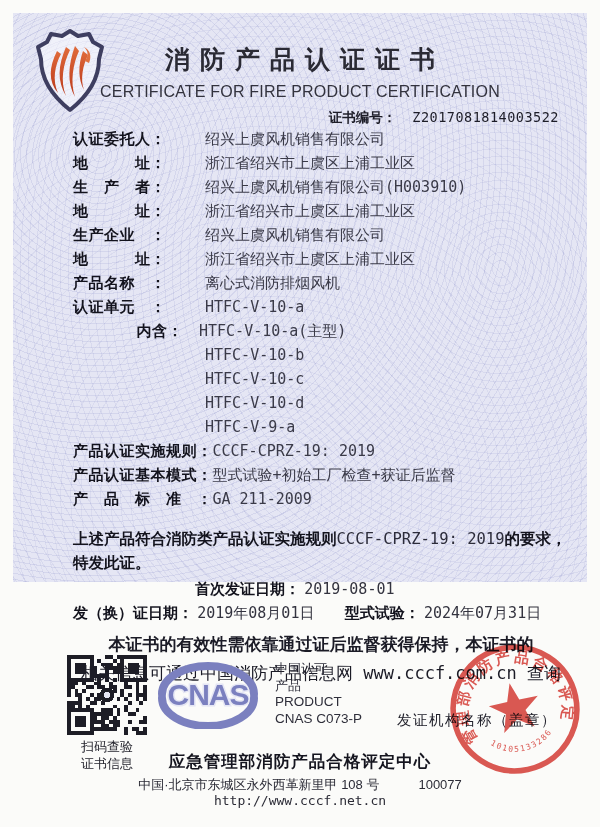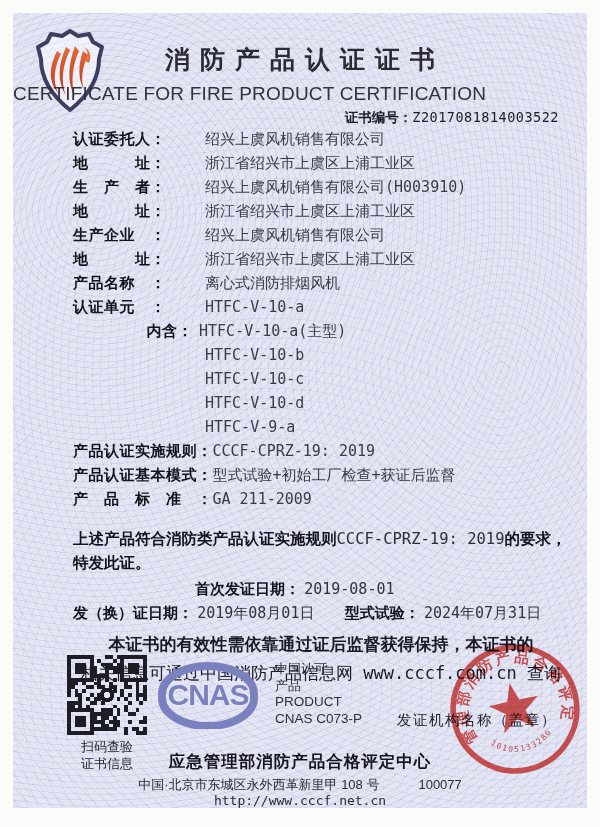--- a/index.html
+++ b/index.html
@@ -1,50 +1,50 @@
 <!DOCTYPE html>
 <html><head>
 <meta charset="utf-8">
 <style>
   * { margin:0; padding:0; box-sizing:border-box; }
   html,body { width:600px; height:827px; }
   body { font-family:"Liberation Sans", sans-serif; background:#fbfbf9; position:relative; overflow:hidden; }
 
   .panel {
-    position:absolute; left:13px; top:13px; width:574px; height:795px;
+    position:absolute; left:13px; top:13px; width:574px; height:569px;
     background-color:#e5e6f4;
     background-image:
       repeating-radial-gradient(circle at 15% 25%, rgba(125,130,195,0.16) 0 1px, rgba(0,0,0,0) 1px 6px),
       repeating-radial-gradient(circle at 85% 45%, rgba(125,130,195,0.13) 0 1px, rgba(0,0,0,0) 1px 8px),
       repeating-radial-gradient(circle at 45% 85%, rgba(125,130,195,0.11) 0 1px, rgba(0,0,0,0) 1px 10px);
   }
 
   .logo { position:absolute; left:20px; top:14px; width:74px; height:88px; }
 
   .title {
     position:absolute; top:30px; left:0; width:100%; text-align:center;
     font-size:25px; font-weight:700; letter-spacing:10px; color:#2a2a34; text-indent:10px;
   }
   .subtitle {
-    position:absolute; top:70px; left:0; width:100%; text-align:left;
-    font-size:19px; font-weight:500; color:#32323d; letter-spacing:0.2px;
+    position:absolute; top:70px; left:0; width:100%; text-align:center;
+    font-size:16px; font-weight:500; color:#32323d; letter-spacing:0.2px;
   }
   .certno {
     position:absolute; top:96px; right:28px; font-size:13.5px; color:#1d1d28;
   }
   .certno .lbl { font-weight:700; }
-  .certno .num { font-family:"DejaVu Sans Mono","Liberation Sans",sans-serif; letter-spacing:0.5px; }
+  .certno .num { font-family:"DejaVu Sans Mono","Liberation Sans",sans-serif; letter-spacing:0.5px;margin-left:16px; }
 
   .fields { position:absolute; left:60px; right:18px; top:114px; }
   .row { line-height:24px; font-size:15px; white-space:nowrap; }
   .row .lbl {
     display:inline-block; min-width:132px; font-weight:700; color:#13131d;
     letter-spacing:0.5px; vertical-align:top;
   }
-  .row .lbl.right { text-align:right; padding-right:6px; min-width:126px; }
+  .row .lbl.right { text-align:right; padding-right:16px; min-width:126px; }
   .row .val {
     color:#3a3a48;
     font-family:"DejaVu Sans Mono","Liberation Sans",sans-serif;
   }
 
   .statement { margin-top:16px; font-size:15.5px; line-height:24px; color:#13131d; white-space:normal; }
   .statement b { font-weight:700; }
   .statement .code { font-family:"DejaVu Sans Mono","Liberation Sans",sans-serif; font-weight:400; color:#2c2c3a; }
 
   .daterow { line-height:24px; font-size:15px; white-space:nowrap; }

